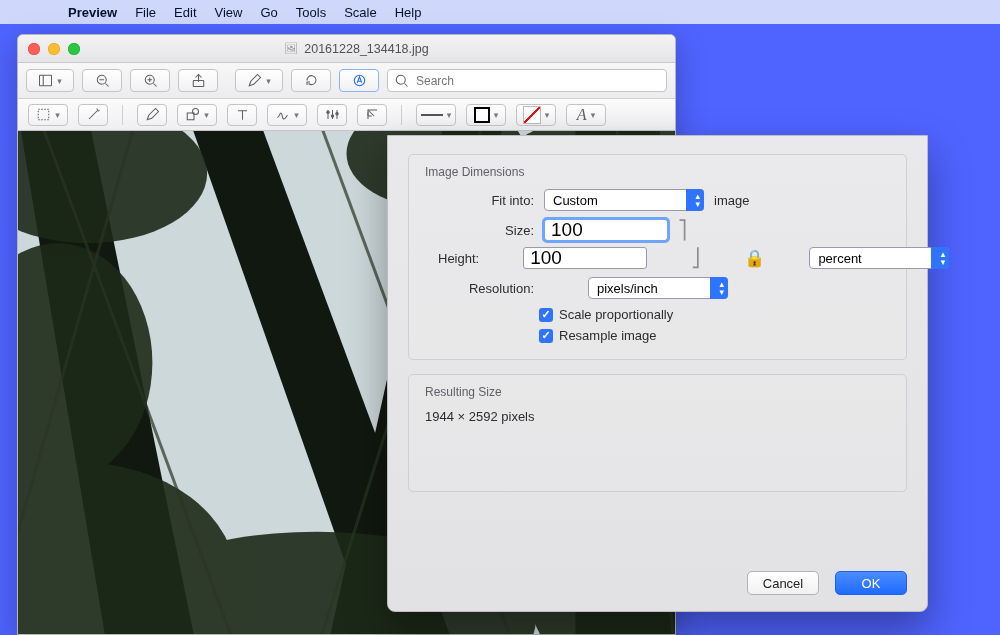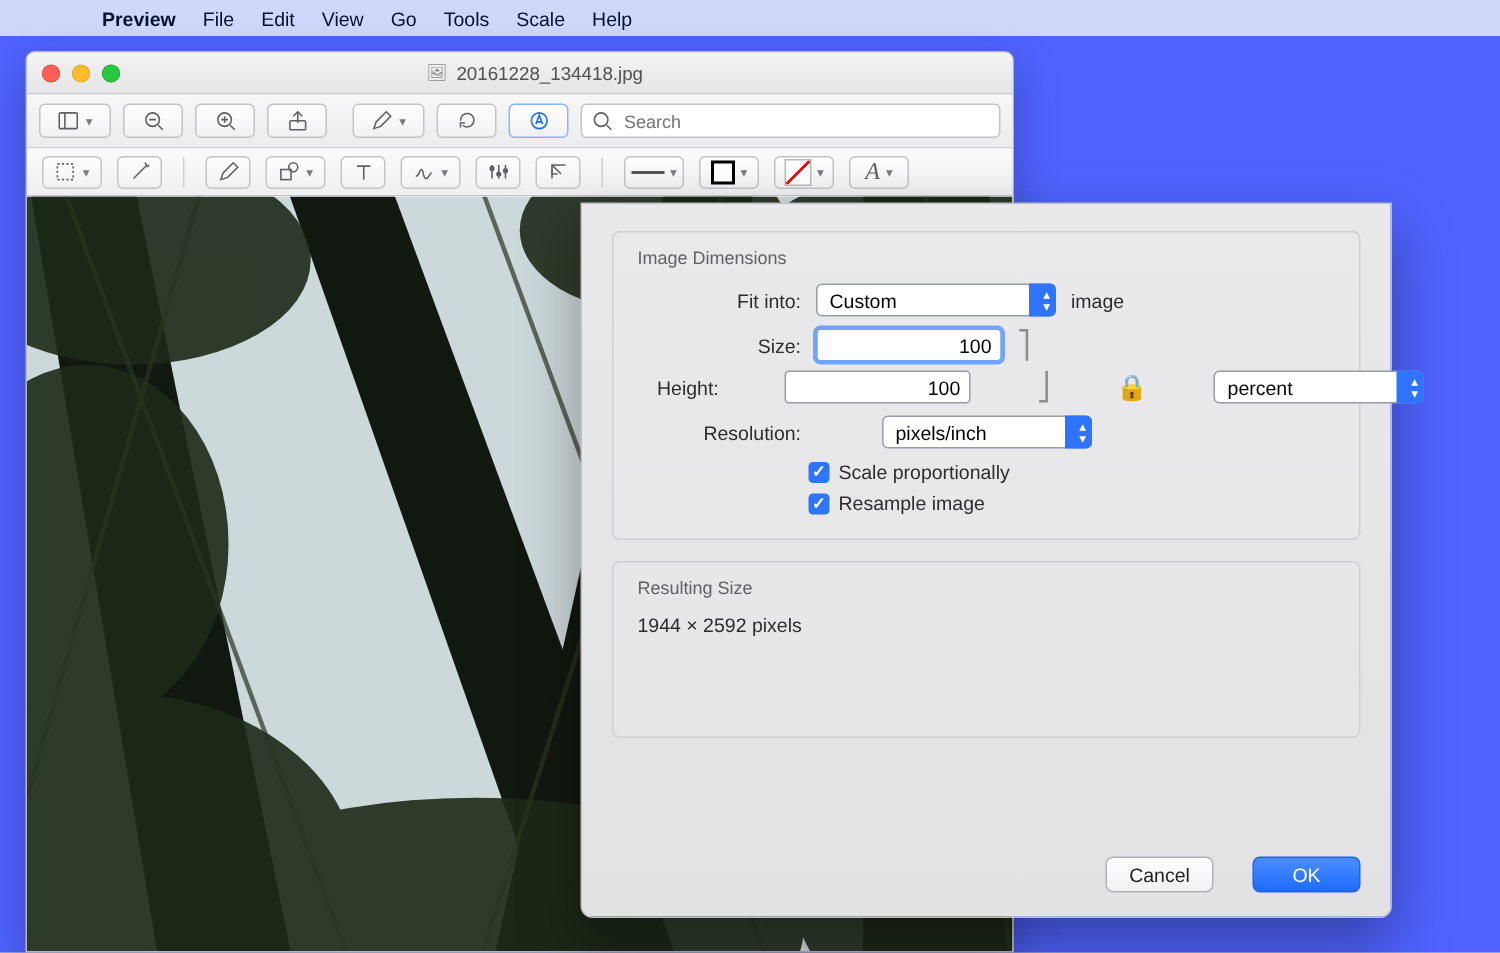--- a/index.html
+++ b/index.html
@@ -112,31 +112,31 @@
     appearance:none; position:relative;
   }
   .sel-wrap{position:relative; display:inline-block;}
   .sel-wrap::after{
     content:""; position:absolute; right:0; top:0; width:18px; height:100%;
     background:#2f74ff; border-radius:0 4px 4px 0;
   }
   .sel-wrap .knob{ position:absolute; right:4px; top:50%; transform:translateY(-50%); color:#fff; font-size:9px; pointer-events:none; z-index:2; line-height:8px;}
   input.txt{
     height:22px; border:1px solid #9a9aad; border-radius:3px; background:#fff;
-    font-size:13px; padding:0 6px; width:124px;text-align:right;
+    font-size:19px; padding:0 6px; width:124px;
   }
   input.txt.focus{outline:3px solid #6fa4ff; outline-offset:-1px;}
   .lock{font-size:17px;color:#8d8d92;}
   .brk{color:#8d8d92;font-size:18px;line-height:14px;}
   .chk{display:flex;align-items:center;gap:6px;margin:6px 0 0 116px;}
   .chk .box{width:14px;height:14px;border-radius:3px;background:#2f74ff;display:flex;align-items:center;justify-content:center;color:#fff;font-size:11px;font-weight:700;}
 
   .result .line{margin:8px 2px;color:#2d2d30;}
 
-  .dlg-buttons{position:absolute;right:20px;bottom:16px;display:flex;gap:26px;}
+  .dlg-buttons{position:absolute;right:20px;bottom:16px;display:flex;gap:16px;}
   .btn{
     min-width:72px;height:24px;border-radius:5px;
     border:1px solid #b1b1b7;background:linear-gradient(#ffffff,#f1f1f3);
     font-size:13px;color:#222;display:flex;align-items:center;justify-content:center;
   }
   .btn.primary{
     border:1px solid #1f5eff;background:linear-gradient(#4b8dff,#1f6bff);color:#fff;font-weight:500;
   }
 
   

